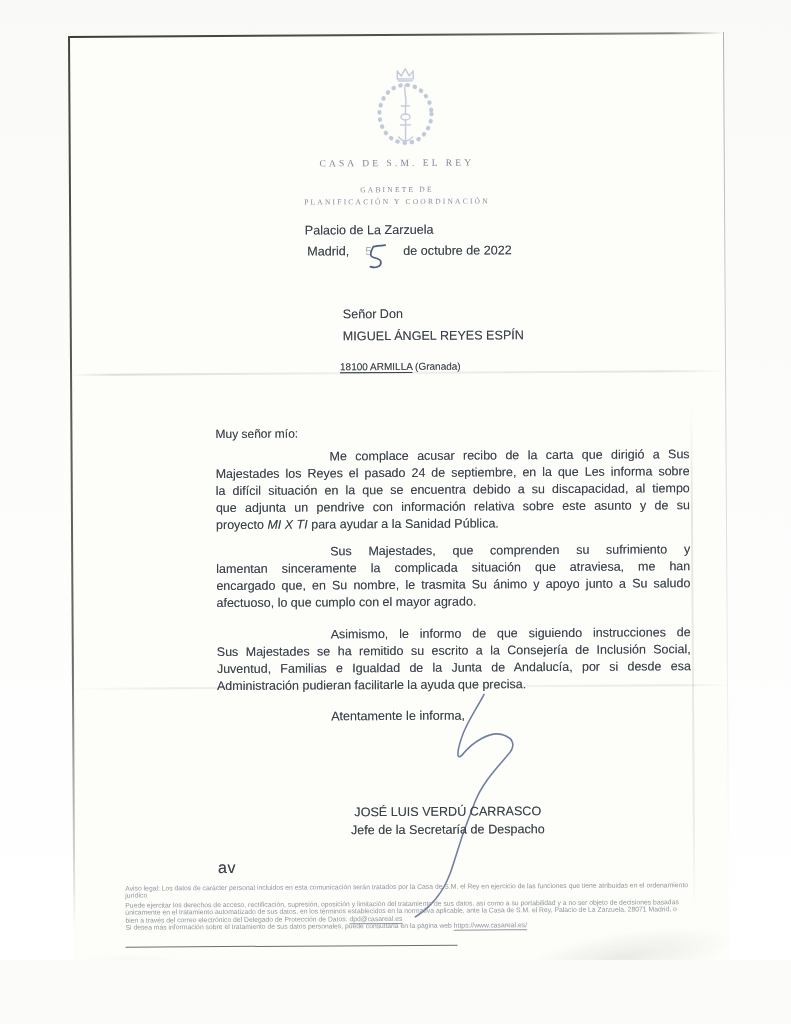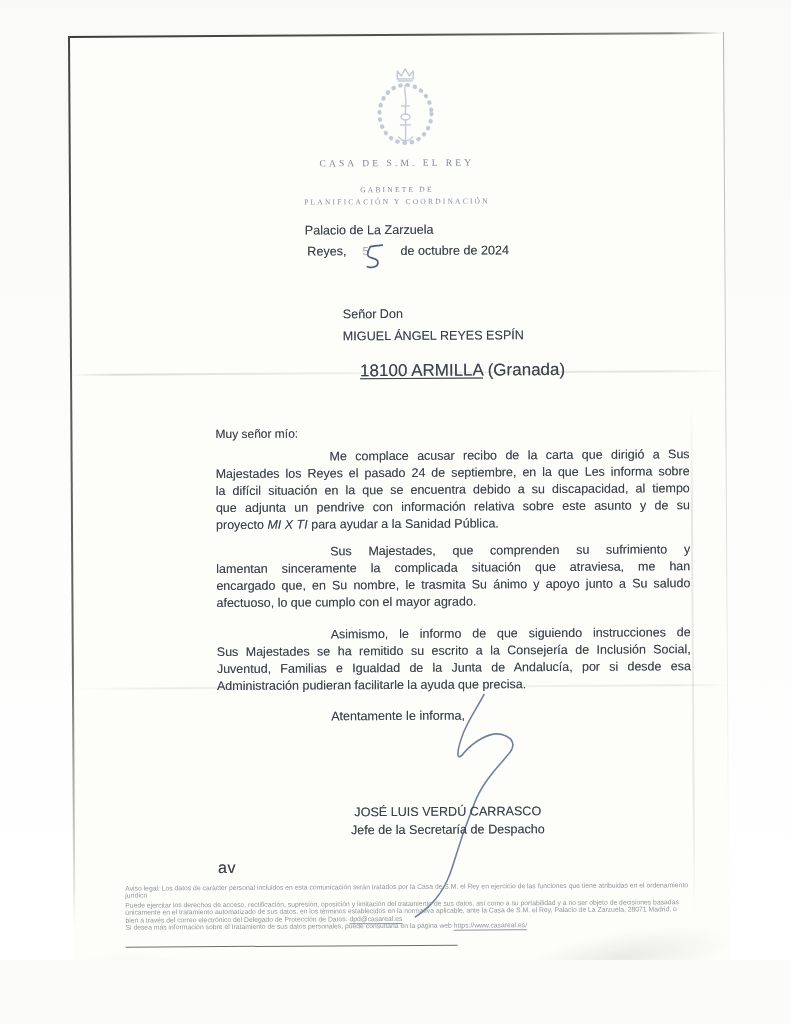--- a/index.html
+++ b/index.html
@@ -38,21 +38,21 @@
   .lh-dept1{top:151px;} .lh-dept2{top:163px;}
 
   .ink{color:#3a414b;text-shadow:0 0 .4px rgba(58,65,75,.45);}
   .place{position:absolute;left:0;top:189px;width:600px;text-align:center;font-size:12.6px;}
   .cityrow{position:absolute;left:238px;top:210px;font-size:12.6px;display:flex;align-items:flex-start;}
   .day-wrap{position:relative;display:inline-block;width:26px;height:26px;margin:0 12px 0 16px;}
   .day-wrap .daytext{position:absolute;left:0;top:0;color:transparent;font-size:12px;}
   .day-wrap svg{position:absolute;left:0;top:-3px;}
 
   .recipient{position:absolute;left:273px;top:269px;font-size:12.6px;line-height:22px;}
-  .address{position:absolute;left:290px;top:327px;font-size:17px;}
+  .address{position:absolute;left:270px;top:327px;font-size:10px;}
   .address u,.legal u{text-underline-offset:2px;}
 
   .greeting{position:absolute;left:145px;top:392px;font-size:12px;}
 
   .para{position:absolute;left:145px;width:474px;font-size:12.5px;}
   .p0{top:414px;} .p1{top:509px;} .p2{top:592px;}
   .bline{line-height:17px;min-height:17px;}
   .bline.first{padding-left:114px;}
   .bline.just{text-align:justify;text-align-last:justify;}
 
@@ -97,28 +97,28 @@
         <path d="M45 54 v20 M40 59 h10 M38 71 Q45 79 52 71"></path>
       </g>
     </svg>
 
     <div class="lh-org">CASA DE S.M. EL REY</div>
     <div class="lh-dept lh-dept1">GABINETE DE</div>
     <div class="lh-dept lh-dept2">PLANIFICACIÓN Y COORDINACIÓN</div>
 
     <div class="place ink">Palacio de La Zarzuela</div>
     <div class="cityrow ink">
-      <span>Reyes,</span>
+      <span>Madrid,</span>
       <span class="day-wrap">
         <span class="daytext">5</span>
         <svg width="26" height="30" viewBox="0 0 26 30">
           <path d="M20 4 C14 4.5 10 5 8 5.5 C5.5 10 4.5 14 6.5 15.5 C10 18 15 16.5 15.5 21 C16 25.5 10 27.5 5 25.5" fill="none" stroke="#4d5f86" stroke-width="1.7" stroke-linecap="round"></path>
         </svg>
       </span>
-      <span>de octubre de 2024</span>
+      <span>de octubre de 2022</span>
     </div>
 
     <div class="recipient ink">
       <div>Señor Don</div>
       <div>MIGUEL ÁNGEL REYES ESPÍN</div>
     </div>
     <div class="address ink"><u>18100 ARMILLA</u> (Granada)</div>
 
     <div class="greeting ink">Muy señor mío:</div>
 

